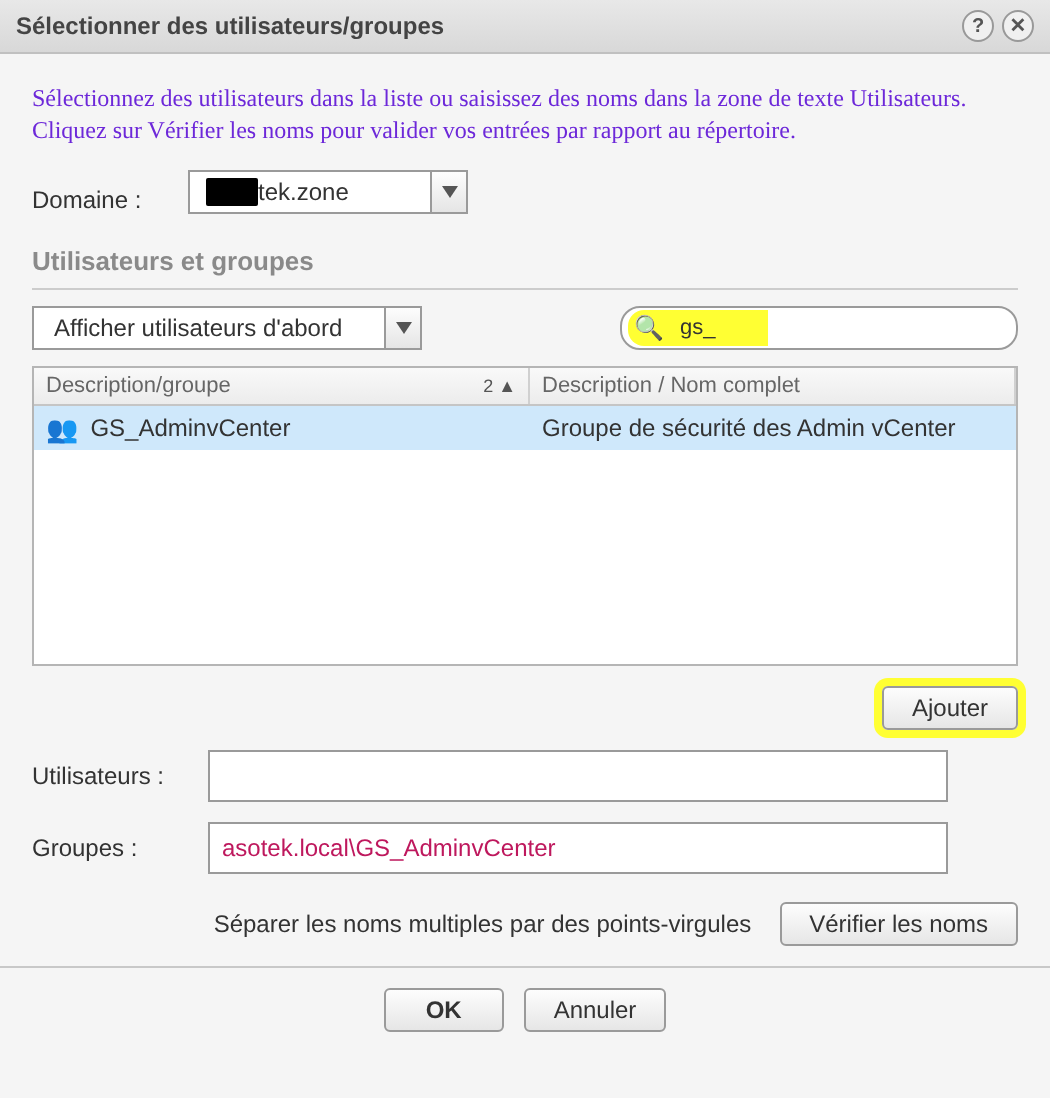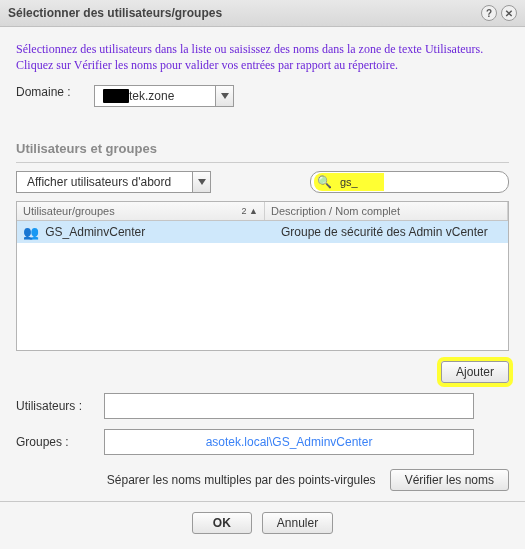--- a/index.html
+++ b/index.html
@@ -54,22 +54,22 @@
     flex-direction: column;
   }
   .intro-text {
     color: #6d28d9;
     line-height: 1.35;
     margin-bottom: 12px;
     font-family: Liberation Serif, serif;
   }
   .row {
     display: flex;
-    align-items: flex-start;
-    margin-bottom: 24px;
+    align-items: flex-end;
+    margin-bottom: 6px;
   }
   .row label {
     min-width: 78px;
     color: #333;
   }
   .dropdown {
     display: inline-flex;
     align-items: stretch;
     border: 1px solid #9a9a9a;
     background: #fff;
@@ -215,21 +215,21 @@
   .trow.selected { background: #cfe8fb; }
   .td {
     padding: 0 6px;
     display: flex;
     align-items: center;
     gap: 6px;
     white-space: nowrap;
     overflow: hidden;
   }
   .td1 { flex: 0 0 248px; }
-  .td2 { flex: 1; margin-left: 10px; }
+  .td2 { flex: 1; }
   .group-icon {
     color: #2f7fbf;
     font-size: 13px;
   }
   .add-row {
     display: flex;
     justify-content: flex-end;
     padding: 10px 0 10px 0;
   }
   .btn {
@@ -252,23 +252,22 @@
   }
   .field-row label { min-width: 88px; }
   .text-input {
     flex: 1;
     max-width: 370px;
     border: 1px solid #9a9a9a;
     background: #fff;
     height: 22px;
     padding: 12px 6px;
     font-size: 12px;
-    color: #3b82f6;
+    color: #be185d;
     font-family: inherit;
-    text-align: center;
   }
   .verify-row {
     display: flex;
     align-items: center;
     justify-content: flex-end;
     gap: 14px;
     margin: 4px 0 10px 0;
   }
   .verify-text { color: #333; }
   hr.footer-sep {
@@ -334,21 +333,21 @@
       <div class="search-box">
         <div class="search-highlight"></div>
         <span class="search-icon">🔍</span>
         <input class="search-input" type="text" value="gs_" style="">
       </div>
     </div>
 
     <div class="table">
       <div class="thead">
         <div class="th th1">
-          <span>Utilisateur/groupes</span>
+          <span>Description/groupe</span>
           <span class="sort-ind">2 ▲</span>
         </div>
         <div class="th th2">Description / Nom complet</div>
       </div>
       <div class="tbody">
         <div class="trow selected">
           <div class="td td1">
             <span class="group-icon">👥</span>
             <span>GS_AdminvCenter</span>
           </div>

